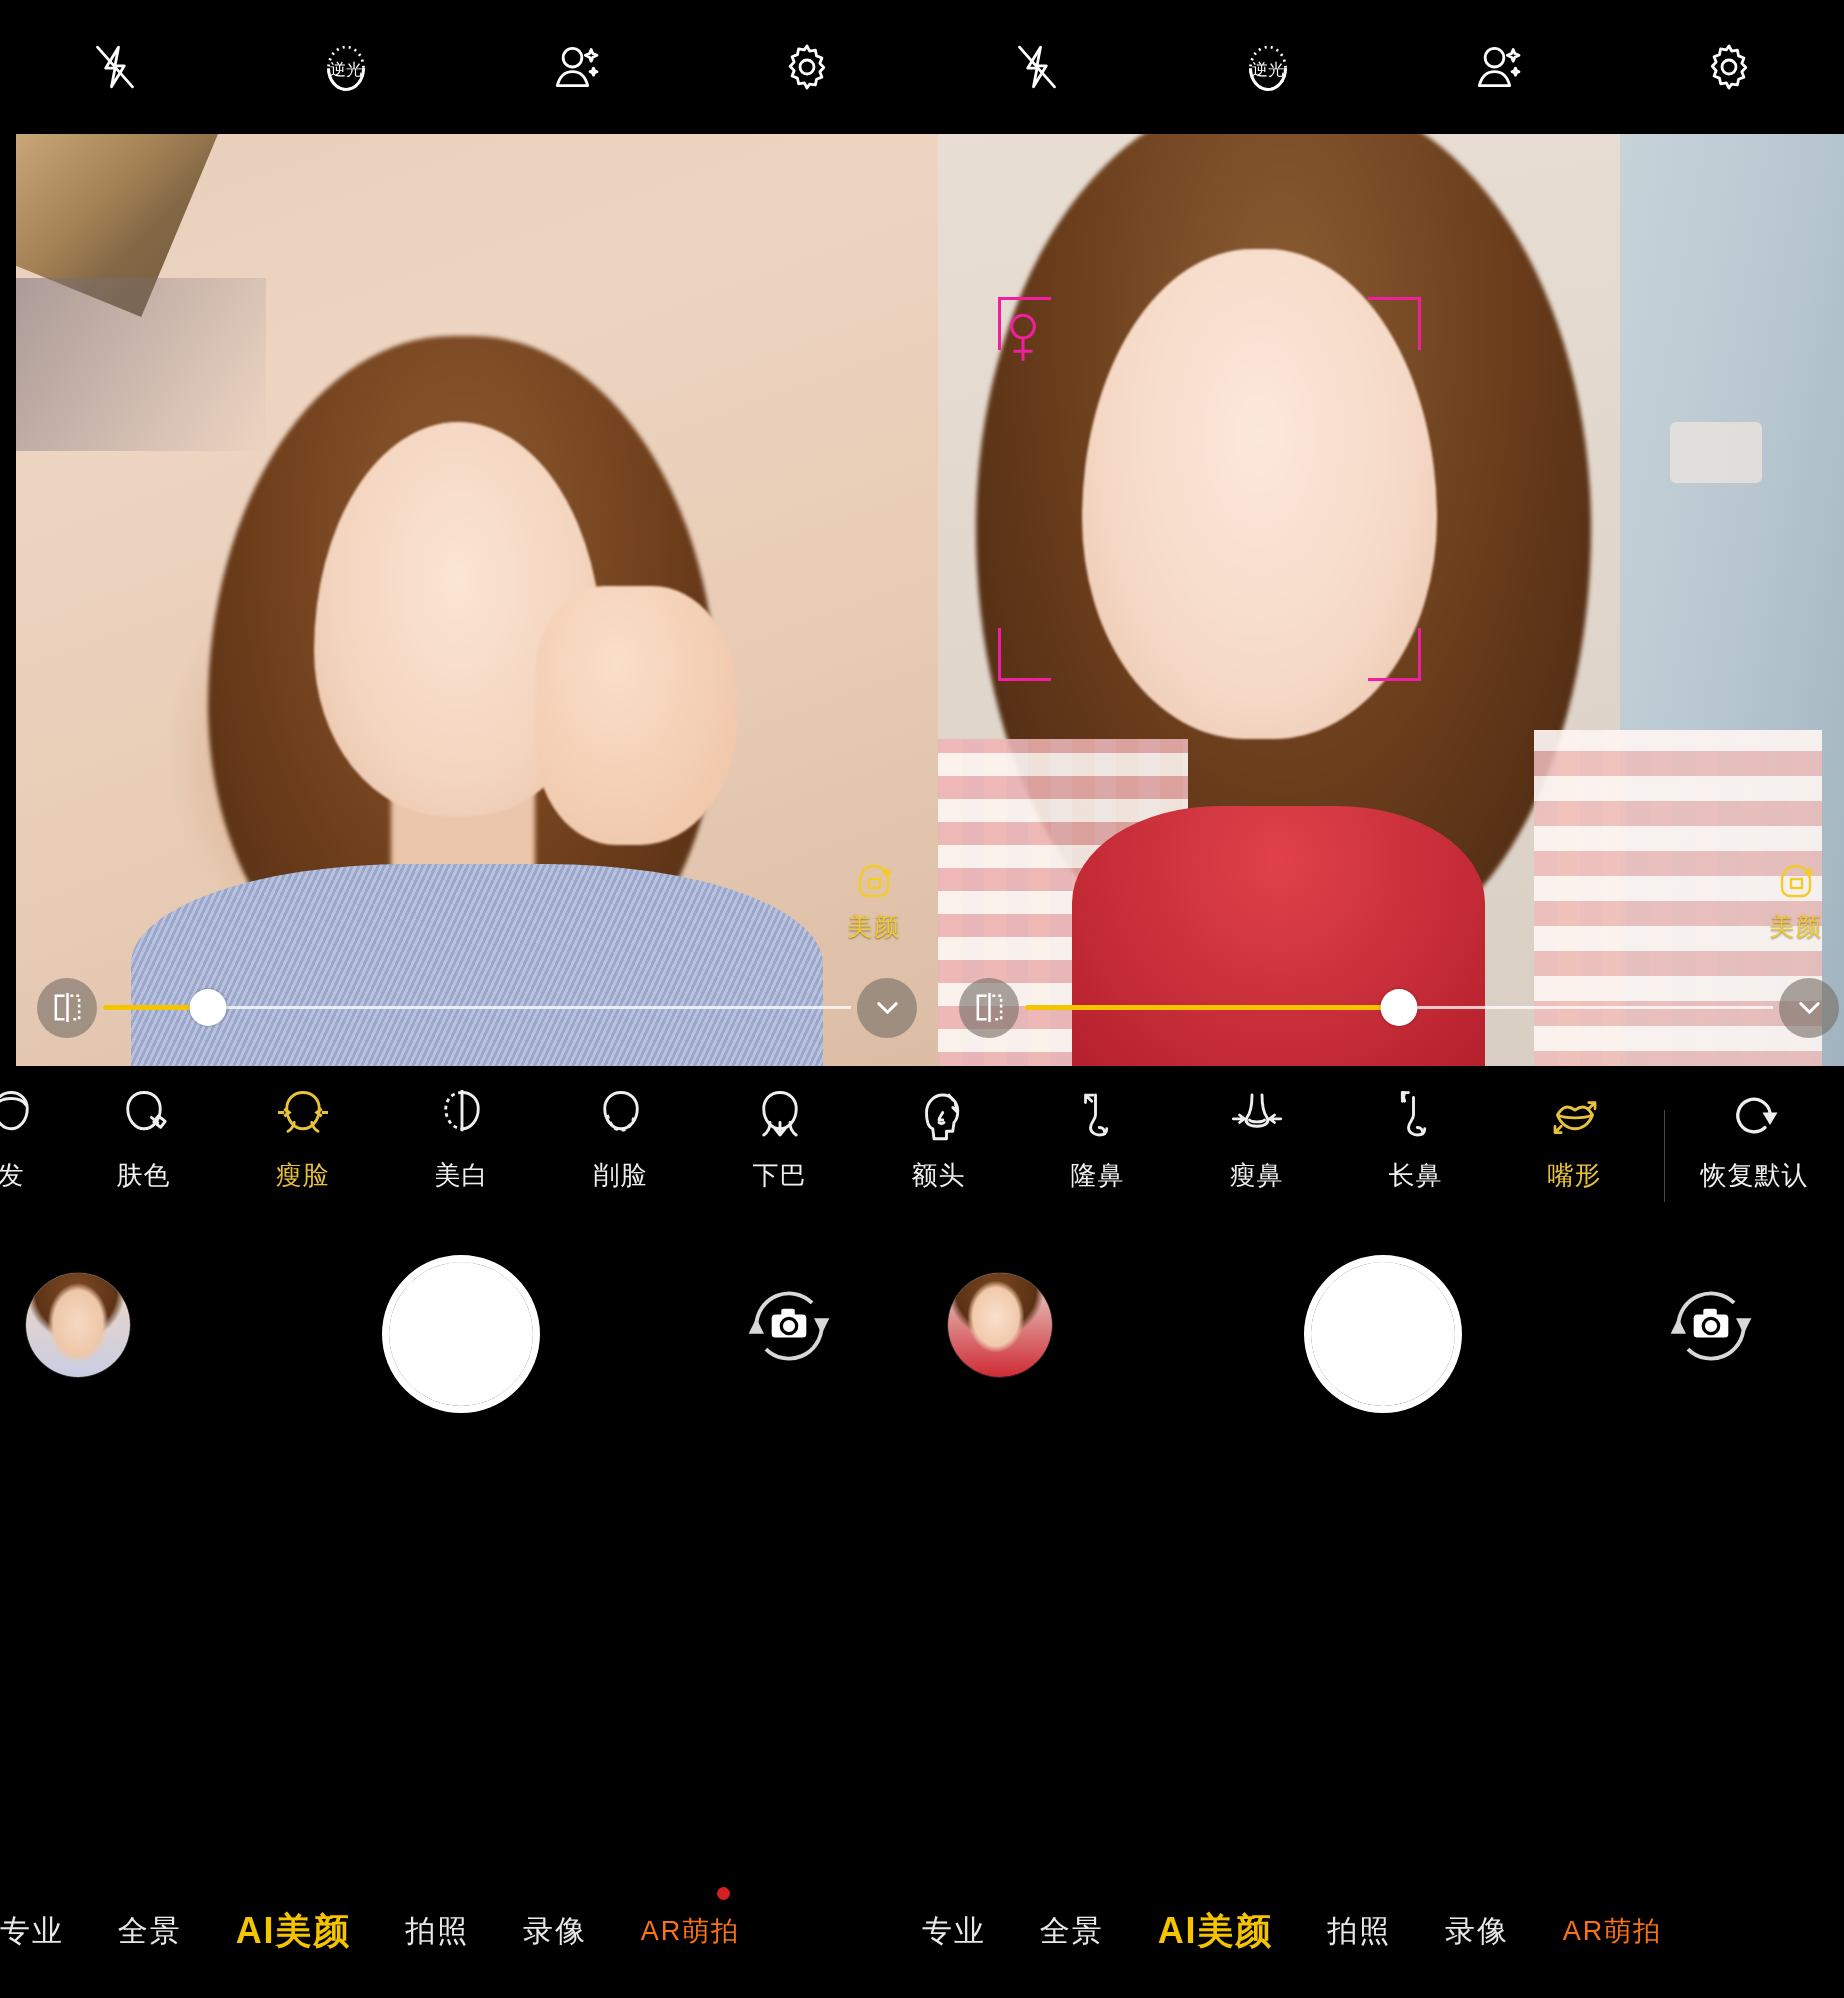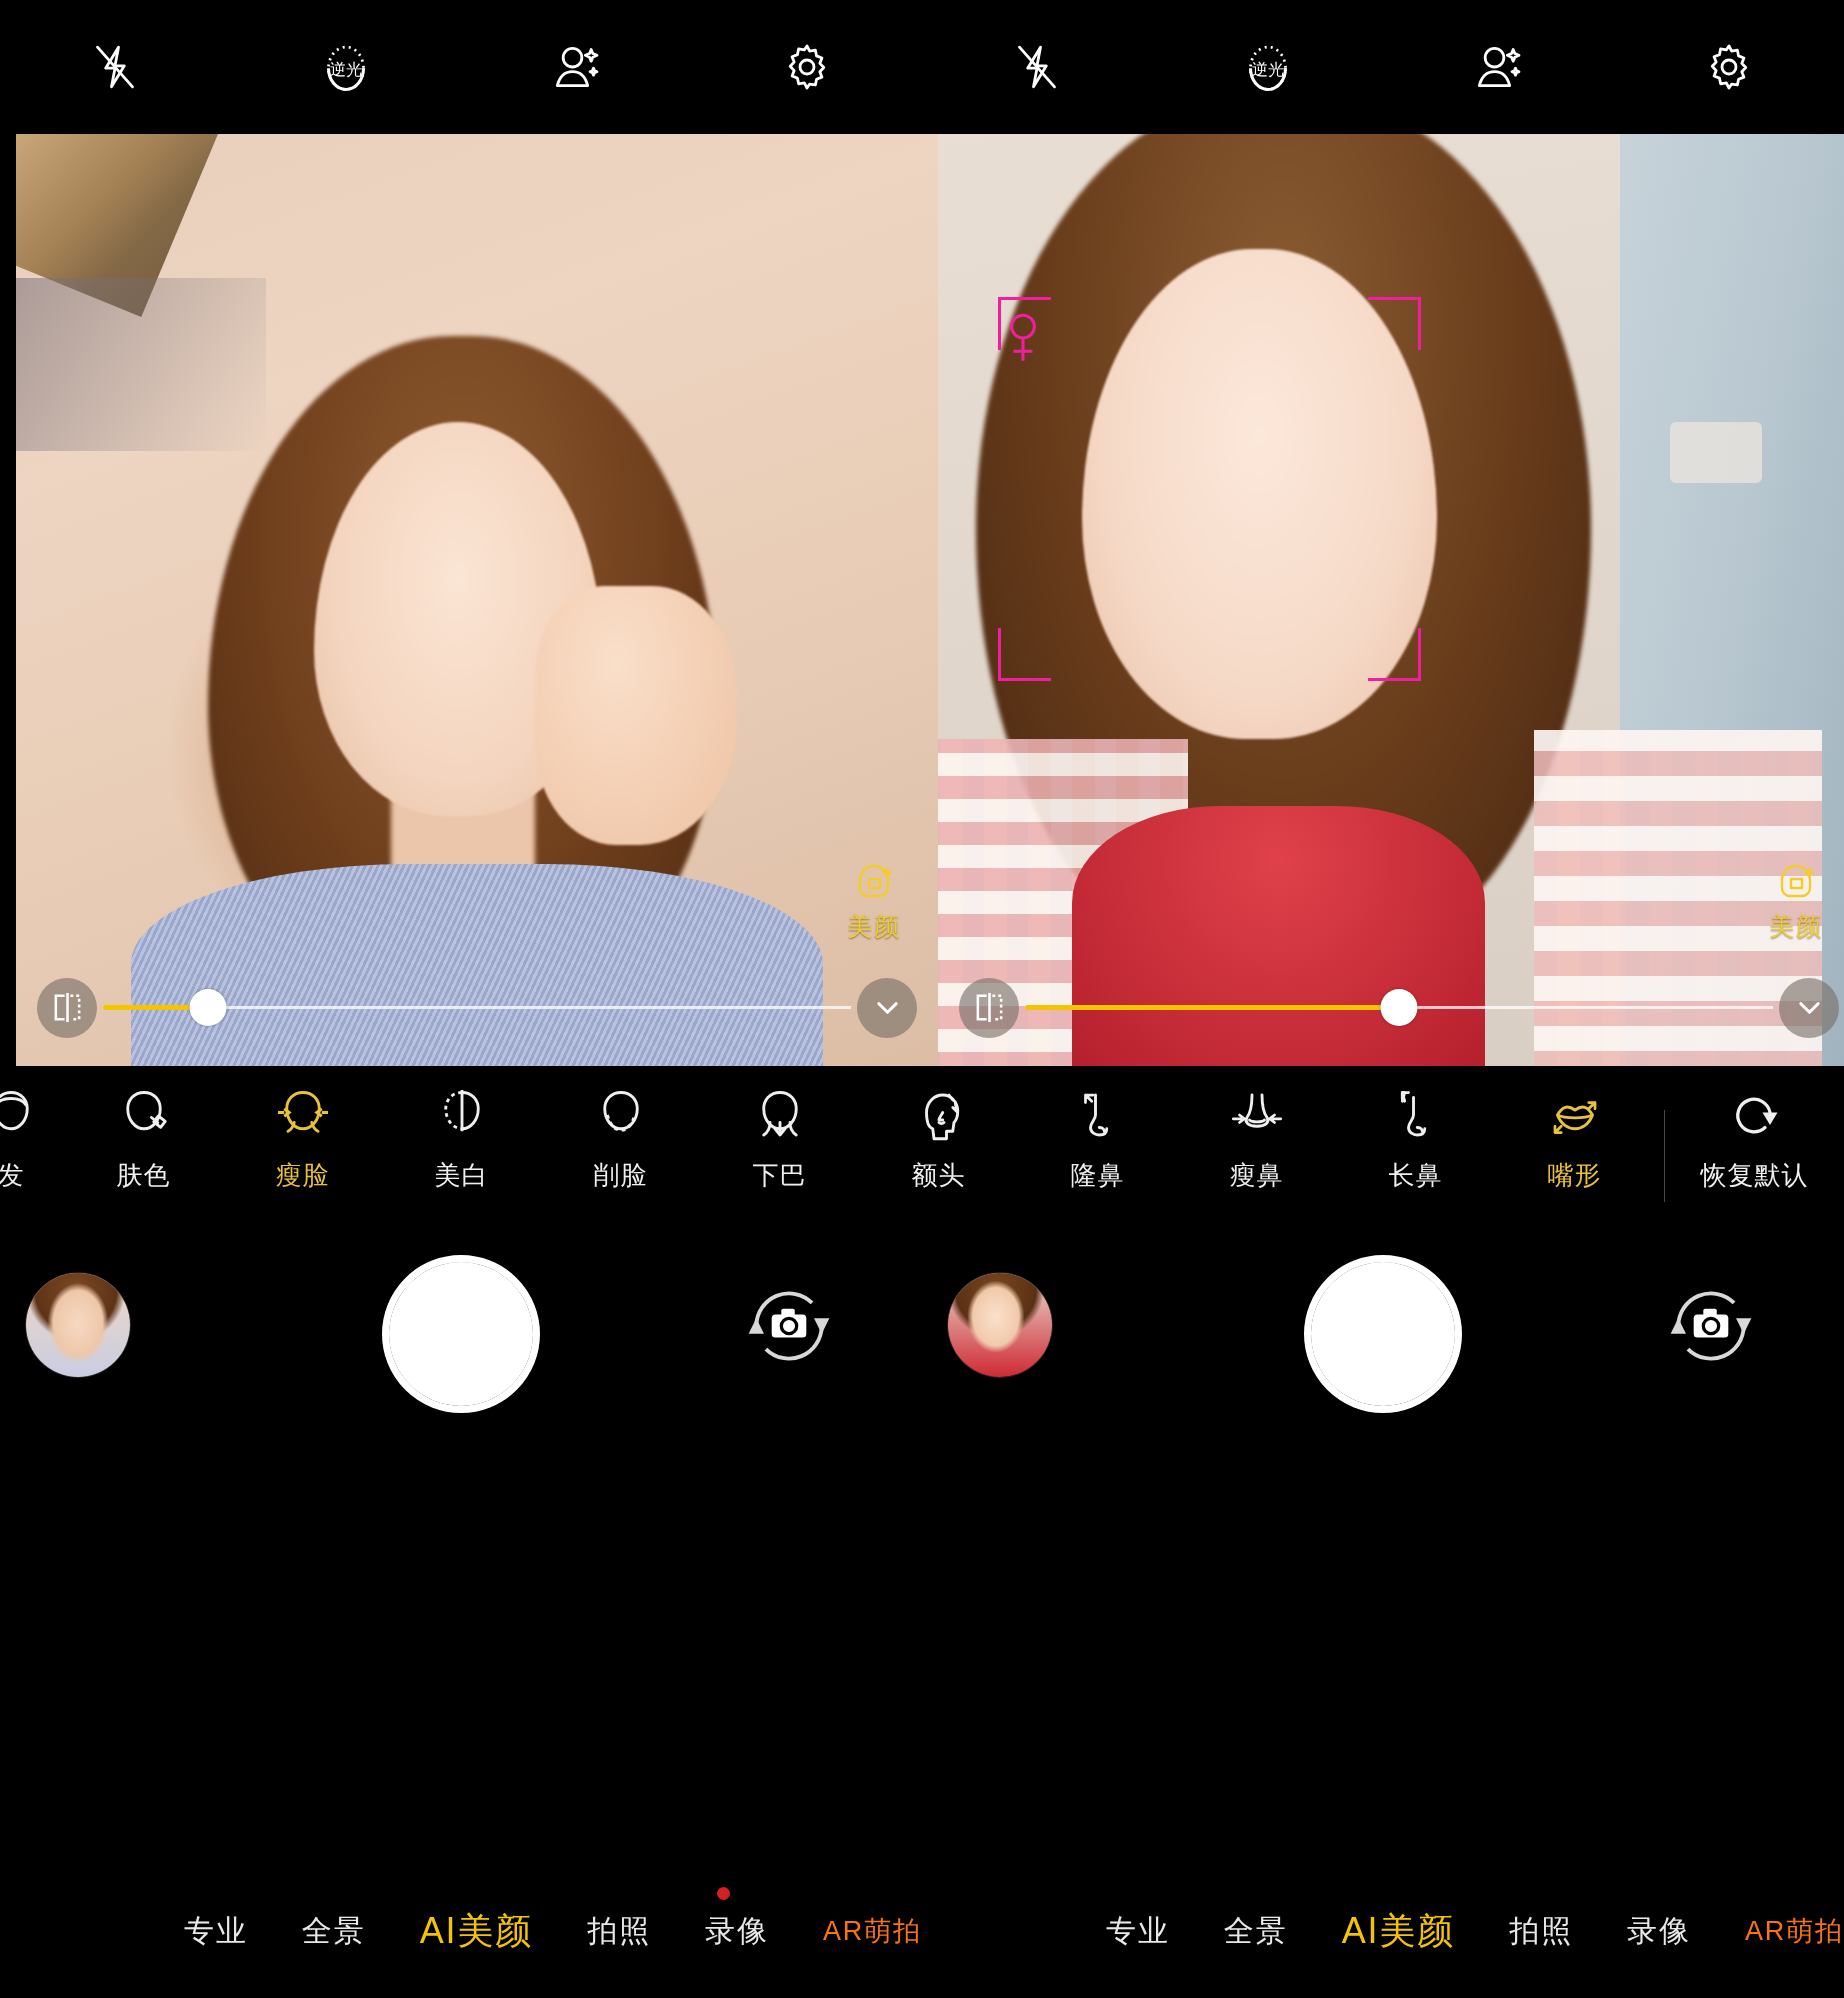--- a/index.html
+++ b/index.html
@@ -101,23 +101,23 @@
   .sr-half{position:relative;width:922px;height:269px;}
   .thumb{position:absolute;left:25px;top:52px;width:104px;height:104px;border-radius:50%;overflow:hidden;border:1.9px solid rgba(255,255,255,.15);}
   .thumb .ti{position:absolute;inset:0;}
   .shutter{position:absolute;left:50%;top:35px;transform:translateX(-50%);width:144px;height:144px;border-radius:50%;
     background:#fff;border:7.7px solid #fff;box-shadow:0 0 0 4.8px #000 inset;}
   .shutter i{display:block;width:100%;height:100%;border-radius:50%;background:#fff;}
   .flip{position:absolute;right:83px;top:56px;width:100px;height:100px;}
 
   
   .modebar{position:absolute;left:0;top:1864px;width:1845px;height:134px;display:flex;}
-  .mb-half{position:relative;width:922px;height:134px;display:flex;align-items:center;justify-content:flex-end;gap:54px;}
+  .mb-half{position:relative;width:922px;height:134px;display:flex;align-items:center;justify-content:flex-start;gap:54px;}
   .mode{font-size:30px;color:#e8e8e8;letter-spacing:1.9px;}
-  .mode.sel{color:#f5c400;font-size:36px;font-weight:normal;}
+  .mode.sel{color:#f5c400;font-size:36px;font-weight:bold;}
   .mode.dim{color:#f97316;font-size:27px;}
   .reddot{position:absolute;width:13.4px;height:13.4px;border-radius:50%;background:#d32020;}
 </style>
 </head>
 <body>
 
 <div class="screen">
 
   <div class="topbar">
     <div class="half">

